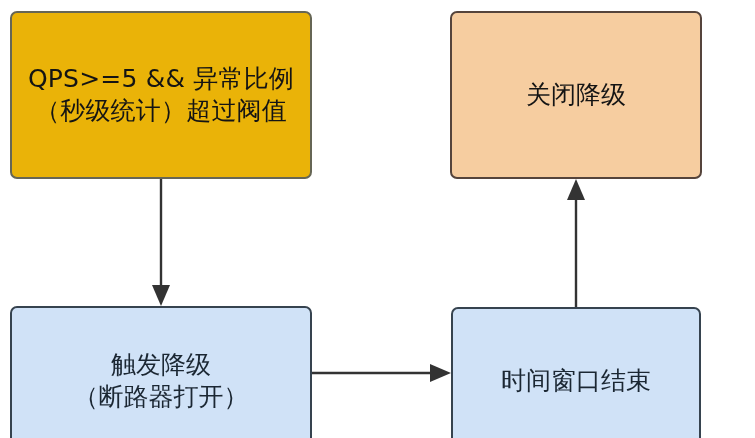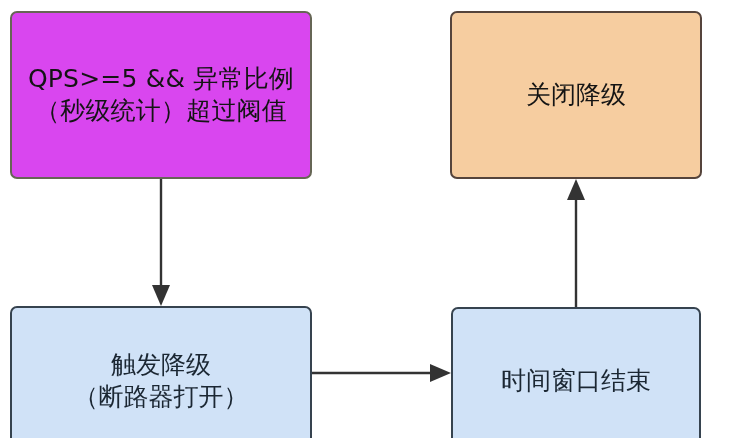--- a/index.html
+++ b/index.html
@@ -33,21 +33,21 @@
     line-height: 1.30;
     white-space: pre-line;
   }
 
   
   .node-condition {
     left: 10px;
     top: 11px;
     width: 302px;
     height: 168px;
-    background: #d946ef;
+    background: #eab308;
     border: 2px solid #666655;
     color: #141414;
     font-size: 25px;
     letter-spacing: 0.2px;
     padding: 0 6px;
   }
 
   
   .node-action {
     left: 450px;

